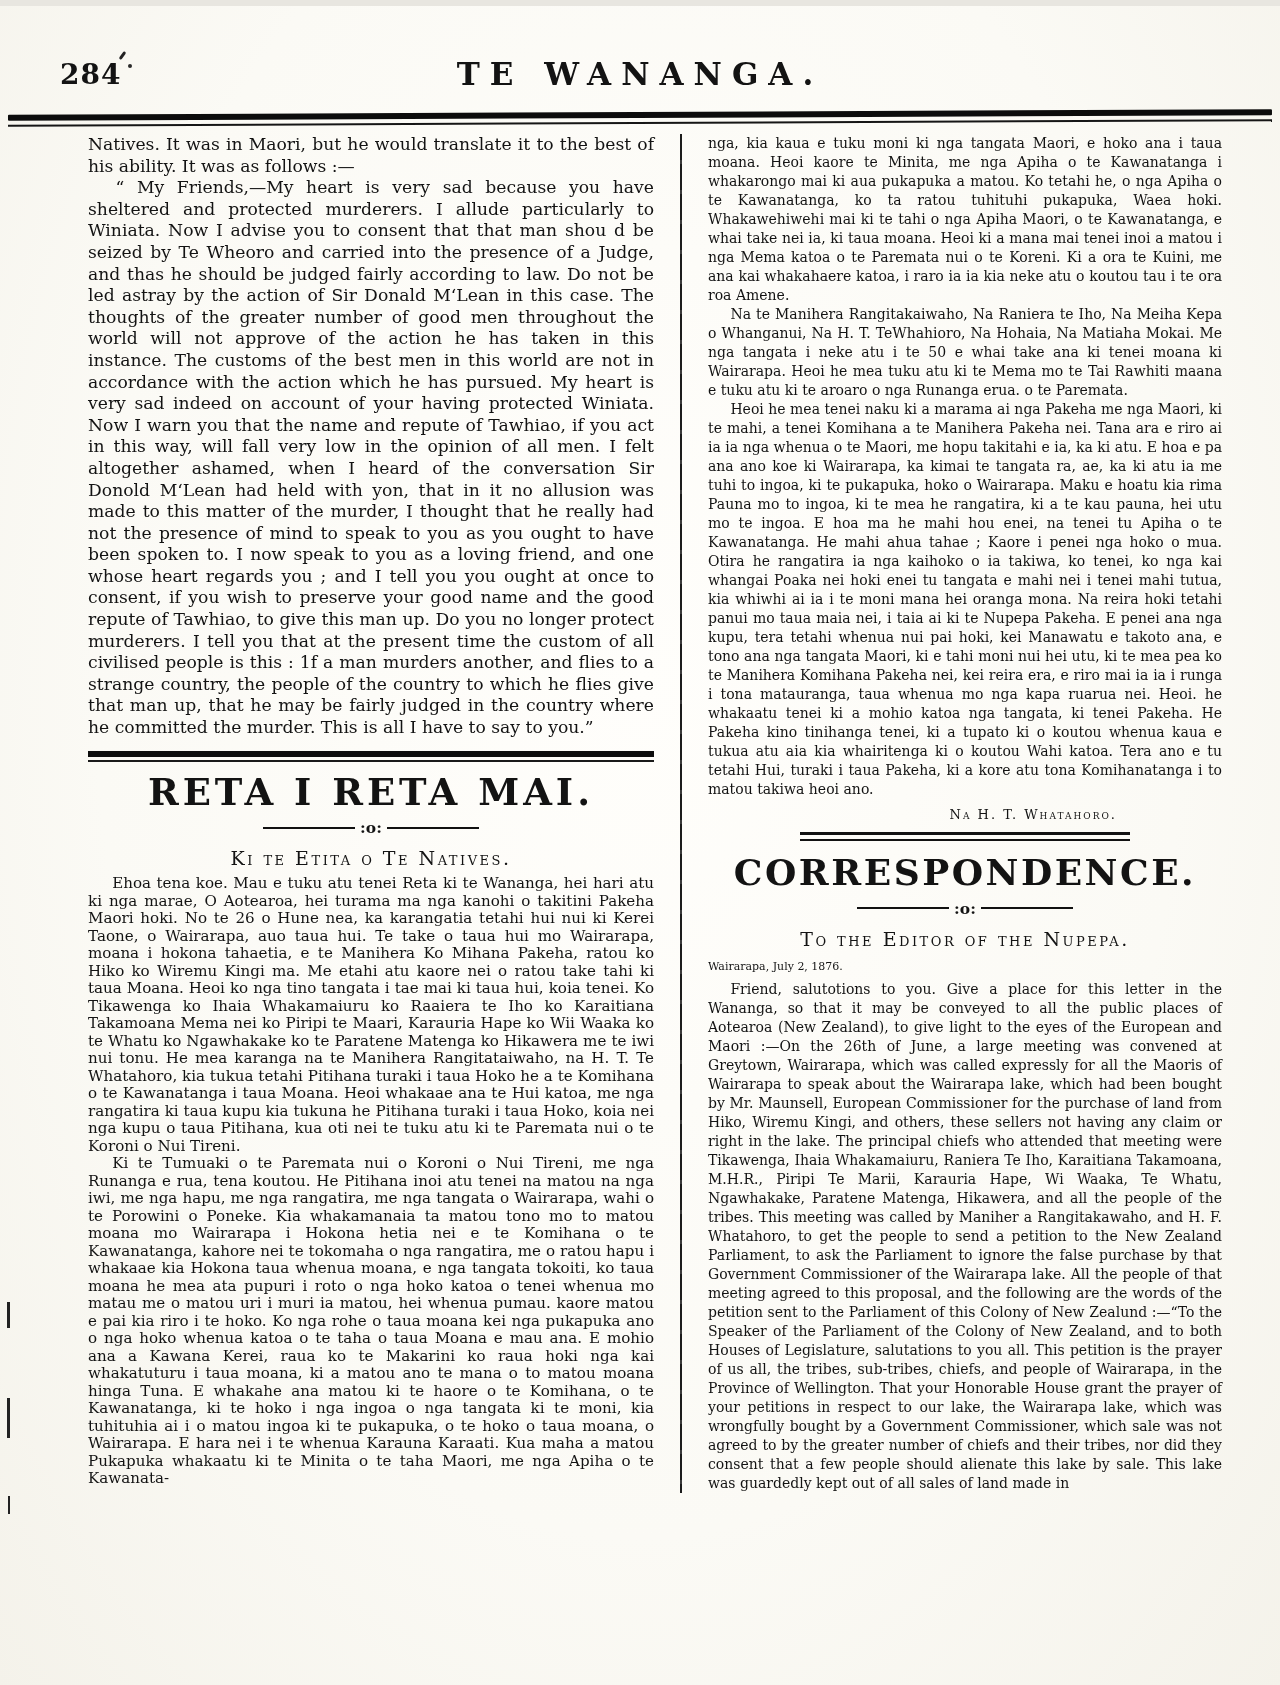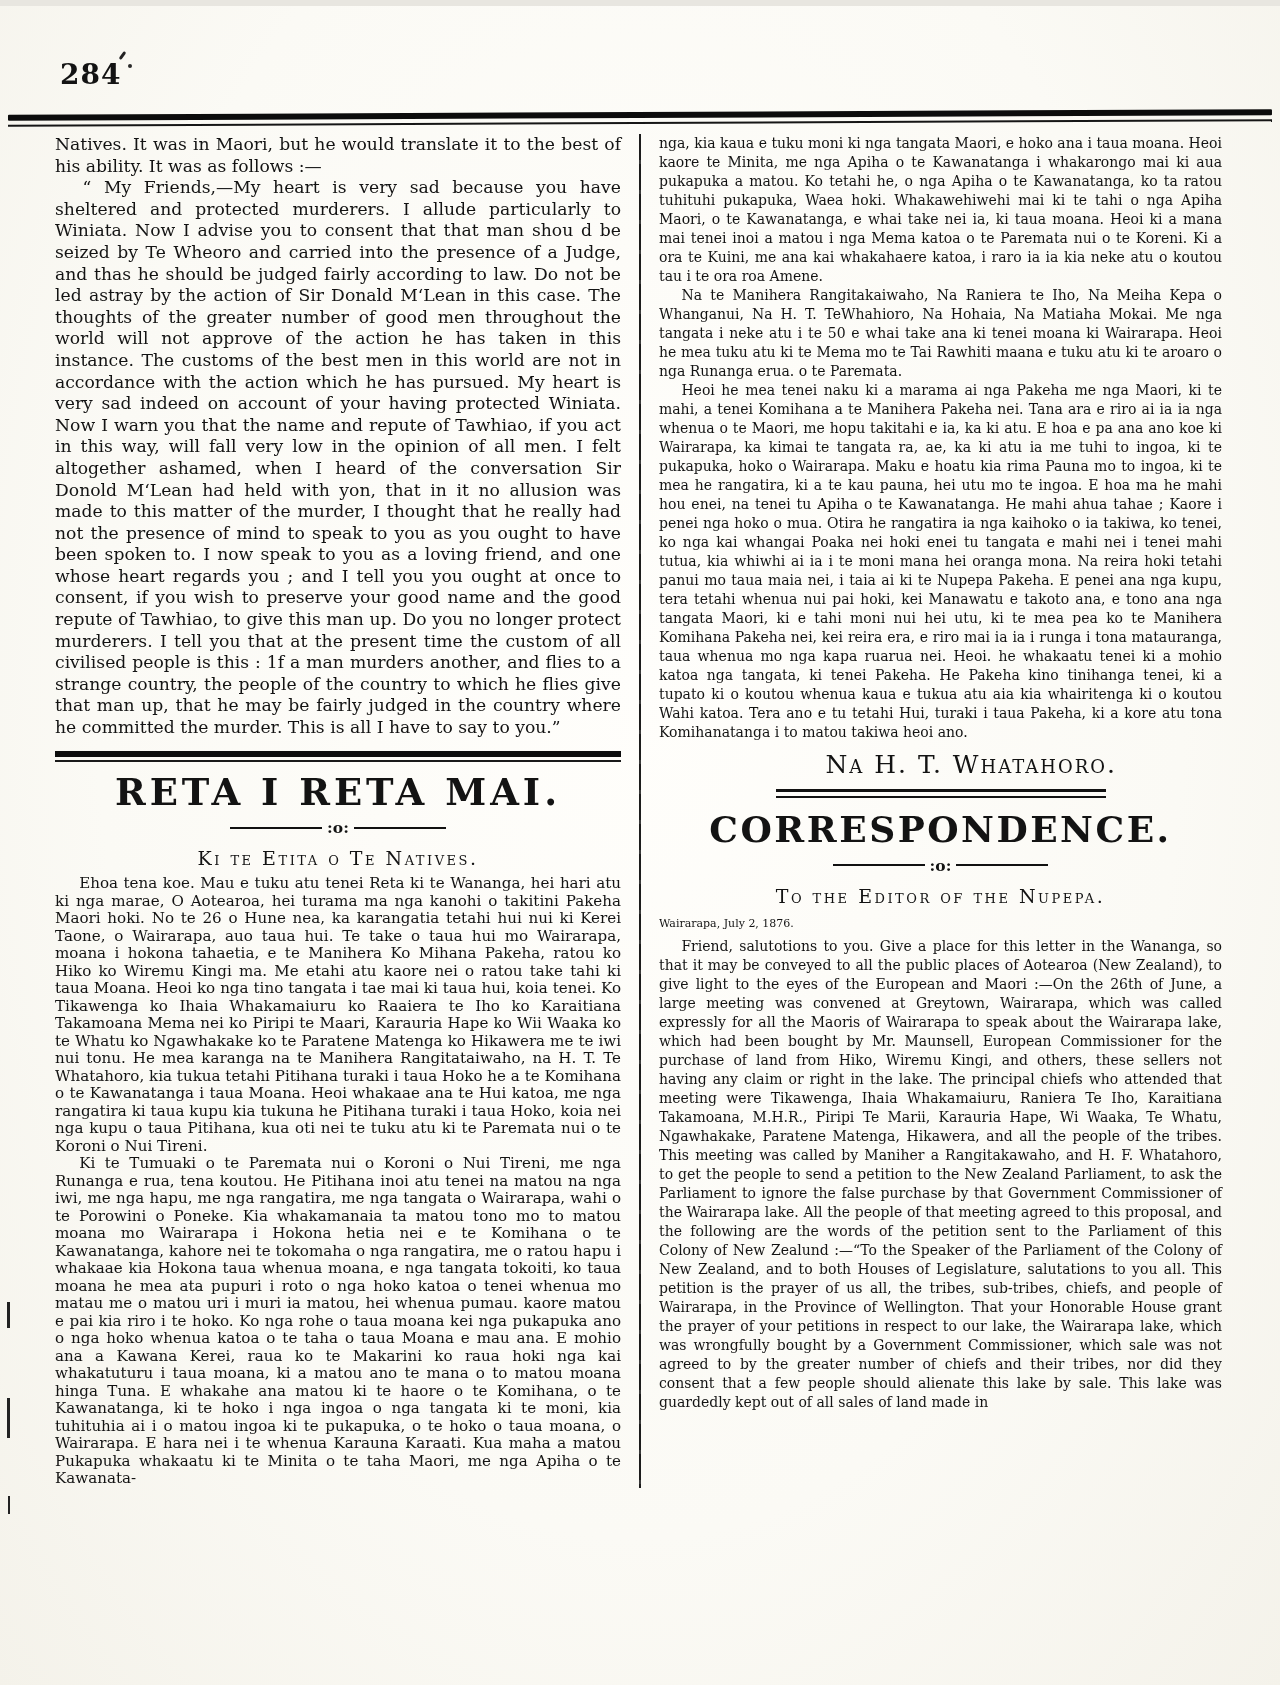--- a/index.html
+++ b/index.html
@@ -26,21 +26,21 @@
   }
   .ink-mark{
     position:absolute;left:118px;top:48px;width:9px;height:3px;
     background:#222;transform:rotate(-55deg);border-radius:2px;
   }
   .ink-mark2{position:absolute;left:128px;top:58px;width:4px;height:4px;background:#2a2a2a;border-radius:50%;}
   .headrule{margin:6px 8px 0 8px;transform:rotate(-0.25deg);}
   .hr-thick{height:6px;background:#0c0c0c;border-radius:1px;}
   .hr-thin{height:2px;background:#161616;margin-top:4px;}
   
-  .columns{display:flex;align-items:stretch;padding:10px 58px 0 55px;gap:18px;}
+  .columns{display:flex;align-items:stretch;padding:10px 58px 0 88px;gap:26px;}
   .col{min-width:0;}
   .col-left{width:566px;}
   .col-right{flex:1;}
   .coldiv{width:2px;background:repeating-linear-gradient(#1c1c1c 0 26px, #3a3a3a 26px 30px);}
   
   .body{margin:0;text-align:justify;}
   .lg{font-size:17.2px;line-height:21.6px;}
   .md{font-size:14px;line-height:19px;}
   .sm{font-size:15.1px;line-height:17.5px;}
   .indent{text-indent:1.6em;}
@@ -57,21 +57,21 @@
     display:flex;align-items:center;justify-content:center;gap:5px;
     font-size:15.5px;font-weight:bold;margin:6px 0 10px;
   }
   .oDiv .dash{width:92px;height:2.5px;background:#111;}
   .salut{
     text-align:center;font-variant:small-caps;
     font-size:19px;letter-spacing:2.5px;margin:4px 0 6px;
   }
   .sig{
     text-align:right;padding-right:105px;
-    font-variant:small-caps;font-size:25px;letter-spacing:2px;
+    font-variant:small-caps;font-size:13px;letter-spacing:2px;
     margin:8px 0 10px;
   }
   .rule-double{width:330px;margin:4px auto 12px;}
   .rule-double .a,.rule-double .b{height:2.5px;background:#121212;}
   .rule-double .b{margin-top:4px;}
   .dateline{text-align:left;padding-right:115px;font-size:11px;line-height:22px;margin:2px 0 2px;}
   
   .edge-mark{position:absolute;background:#222;}
   .em1{left:7px;top:1296px;width:3px;height:26px;}
   .em2{left:7px;top:1392px;width:3px;height:40px;}
@@ -79,20 +79,21 @@
 </style>
 </head>
 <body>
 
 <div class="page">
 
   <div class="header">
     <span class="pagenum">284</span>
     <span class="ink-mark"></span>
     <span class="ink-mark2"></span>
+    <h1 class="masthead">TE WANANGA.</h1>
   </div>
 
   <div class="headrule">
     <div class="hr-thick"></div>
     <div class="hr-thin"></div>
   </div>
 
   <div class="columns">
 
     <div class="col col-left">

